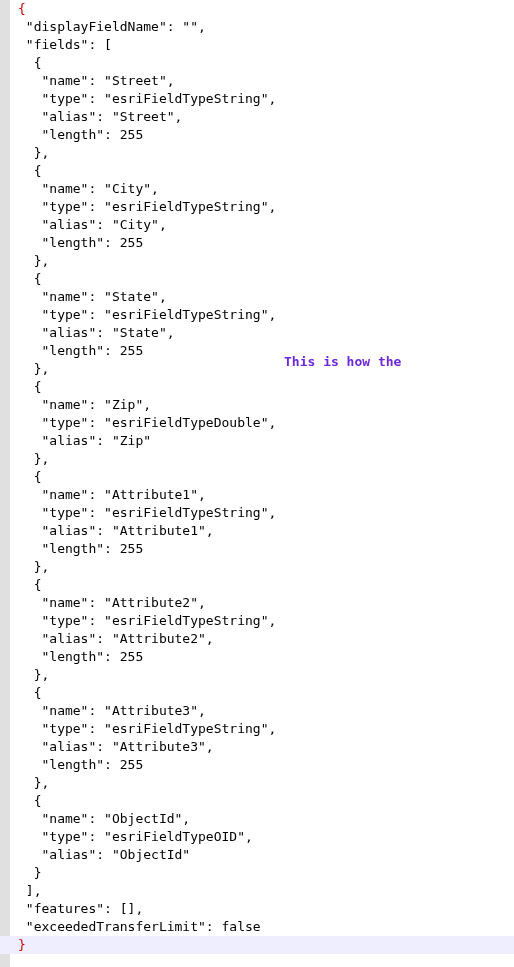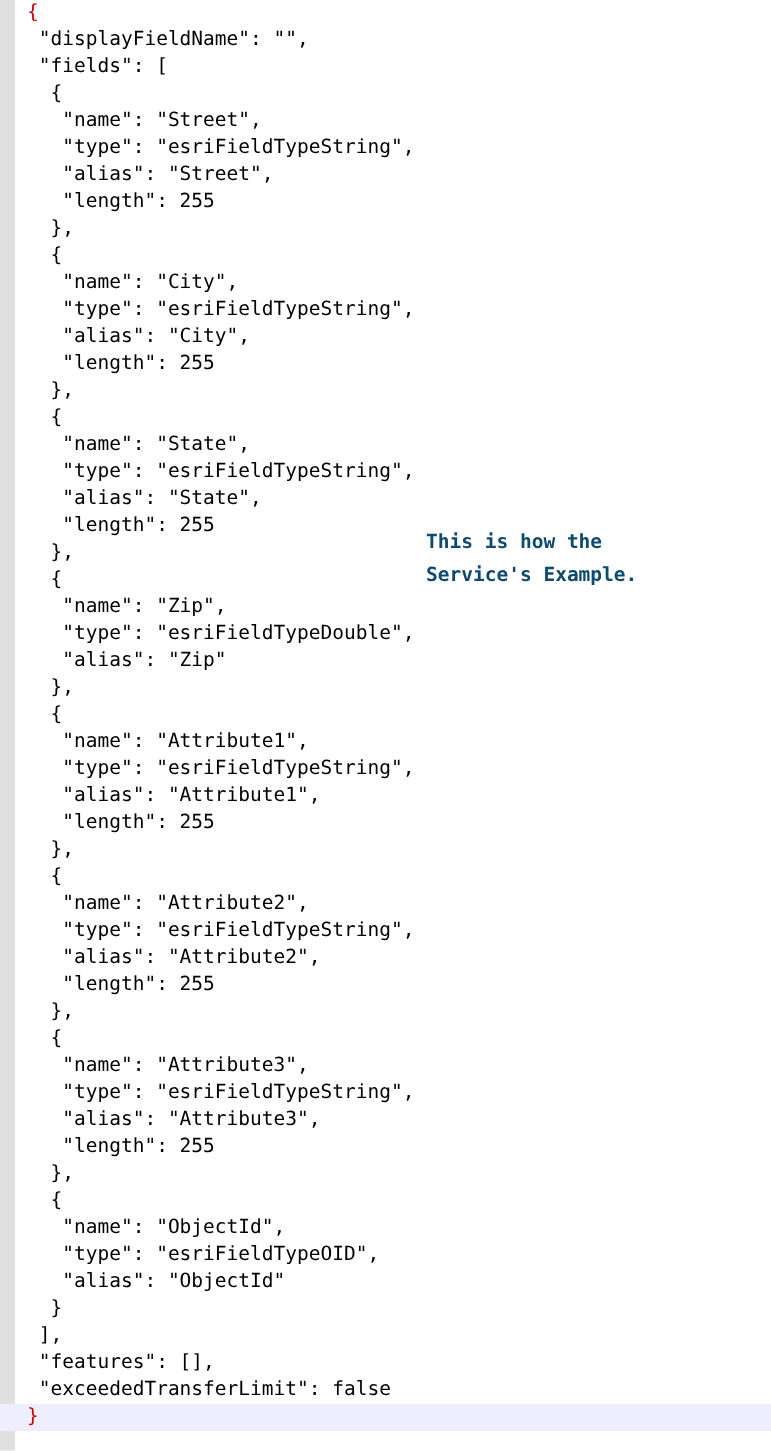--- a/index.html
+++ b/index.html
@@ -132,15 +132,15 @@
       <div class="line"><span class="code-text">   "name": "ObjectId",</span></div>
       <div class="line"><span class="code-text">   "type": "esriFieldTypeOID",</span></div>
       <div class="line"><span class="code-text">   "alias": "ObjectId"</span></div>
       <div class="line"><span class="code-text">  }</span></div>
       <div class="line"><span class="code-text"> ],</span></div>
       <div class="line"><span class="code-text"> "features": [],</span></div>
       <div class="line"><span class="code-text"> "exceededTransferLimit": false</span></div>
       <div class="line brace-hl" style="color: rgb(204, 0, 0); background: rgb(238, 238, 255);"><span class="code-text">}</span></div>
     </div>
 
-  <div id="annotation" style="color: #0c4a6e;"><span class="ann-line">This is how the</span><span class="ann-line">Service's Example.</span></div>
+  <div id="annotation" style="color: #6d28d9;"><span class="ann-line">This is how the</span></div>
 
 </div>
 
 </body></html>

